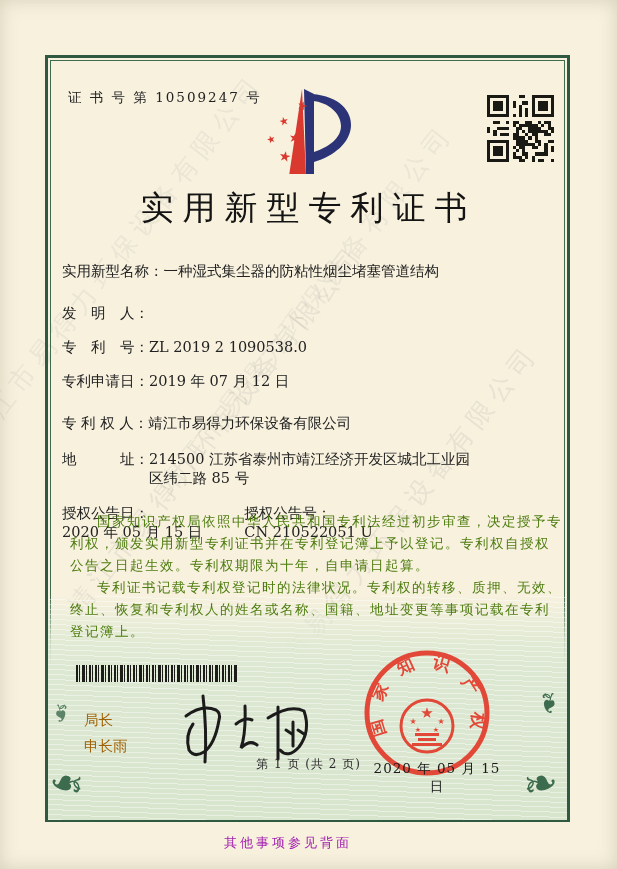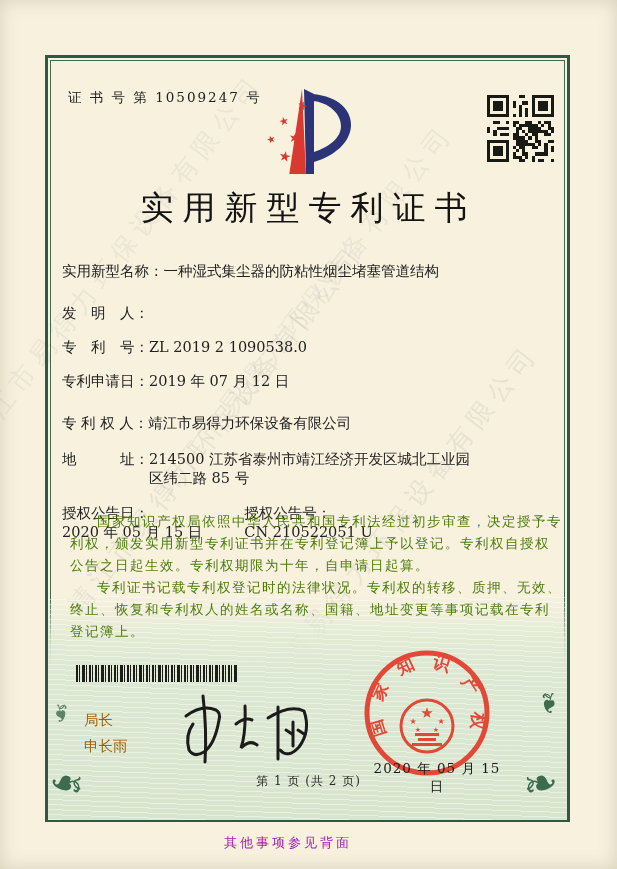--- a/index.html
+++ b/index.html
@@ -51,21 +51,21 @@
   .barcode{position:absolute;left:76px;top:665px;width:166px;height:17px;}
   
   .director{position:absolute;left:84px;top:707px;font-size:14.5px;line-height:26px;
     font-family:"DejaVu Sans","Liberation Sans",sans-serif;color:#a16207;}
   .signature{position:absolute;left:172px;top:690px;width:150px;height:78px;}
   
   .seal{position:absolute;left:362px;top:648px;width:130px;height:130px;opacity:.92;}
   .seal-date{position:absolute;left:372px;top:760px;width:130px;font-size:13.5px;
     letter-spacing:1px;color:#1b1b1b;text-align:center;}
   
-  .page-info{position:absolute;left:0;top:773px;width:100%;text-align:center;
+  .page-info{position:absolute;left:0;top:756px;width:100%;text-align:center;
     font-size:12px;letter-spacing:1px;color:#2a2a2a;}
   .back-note{position:absolute;left:0;top:834px;width:576px;text-align:center;
     font-size:13px;letter-spacing:3px;color:#a21caf;}
   
   .flourish{position:absolute;color:#3c6b4d;font-size:42px;line-height:1;
     font-family:"DejaVu Sans",sans-serif;}
   .fl-bl{left:49px;top:763px;transform:scaleX(-1) rotate(-12deg);}
   .fl-br{left:523px;top:763px;transform:rotate(-12deg);}
   .fl-r2{left:536px;top:688px;font-size:30px;transform:rotate(78deg);}
   .fl-l2{left:50px;top:700px;font-size:26px;transform:scaleX(-1) rotate(78deg);opacity:.8;}

